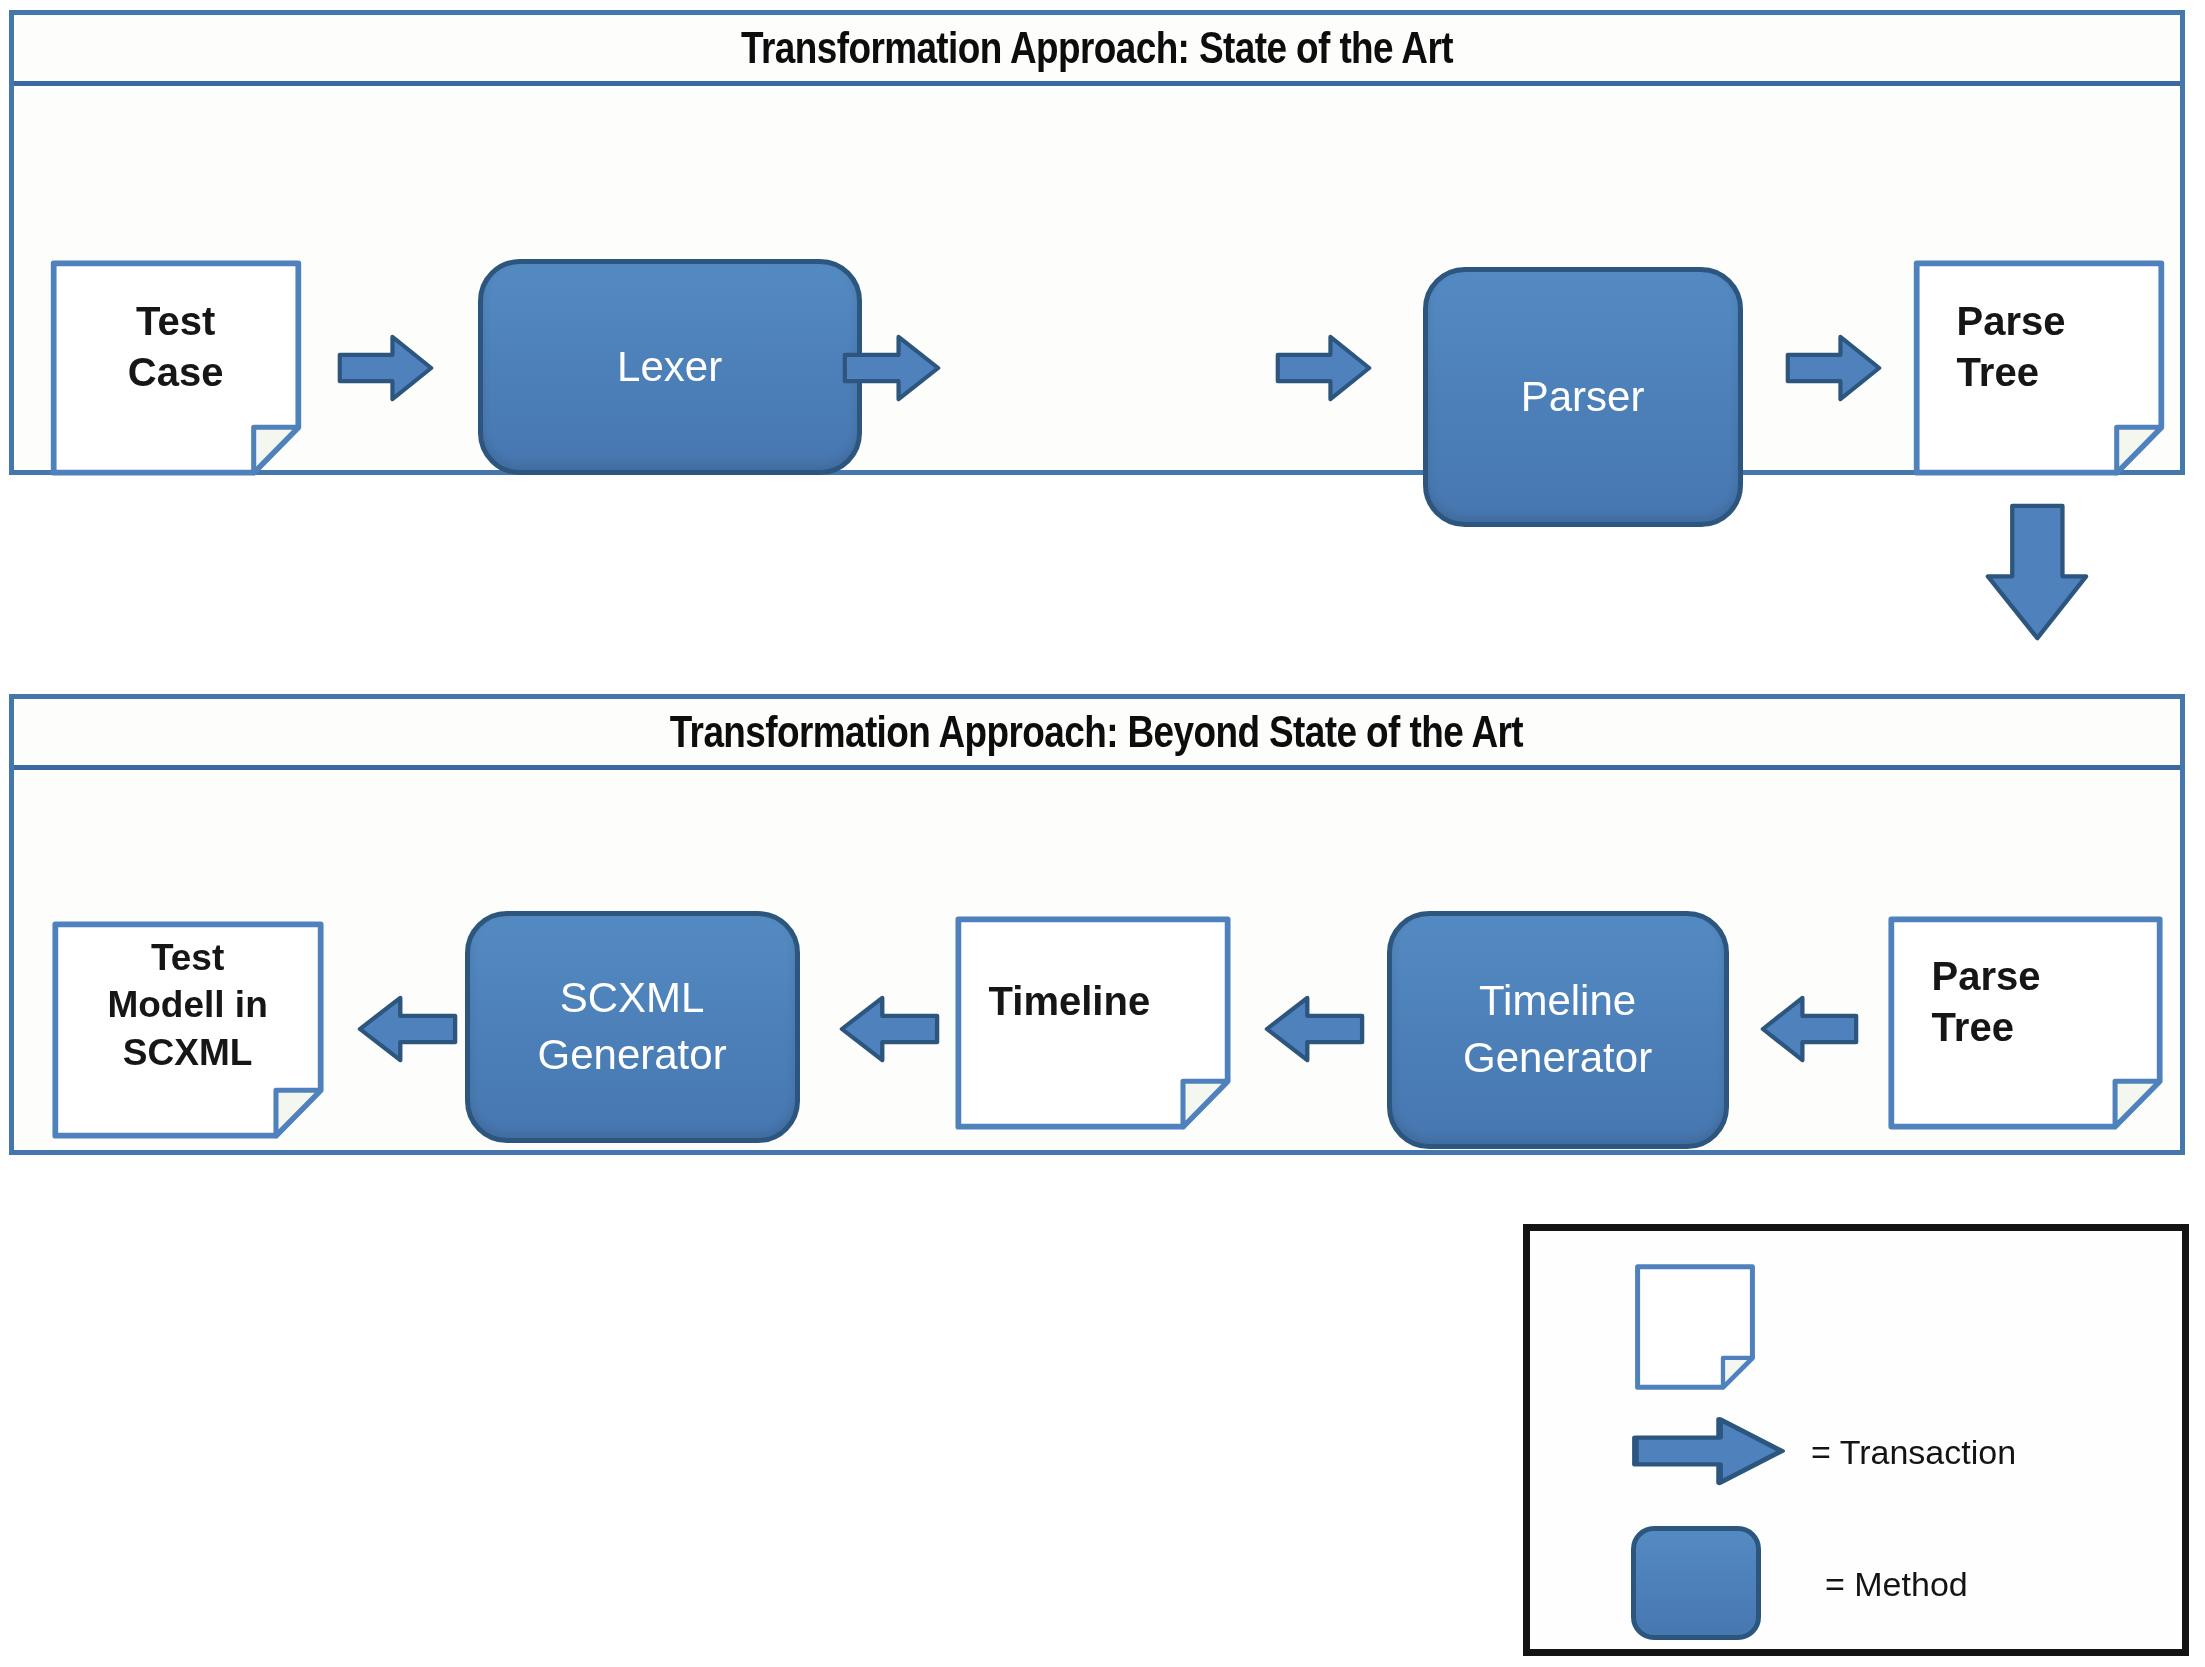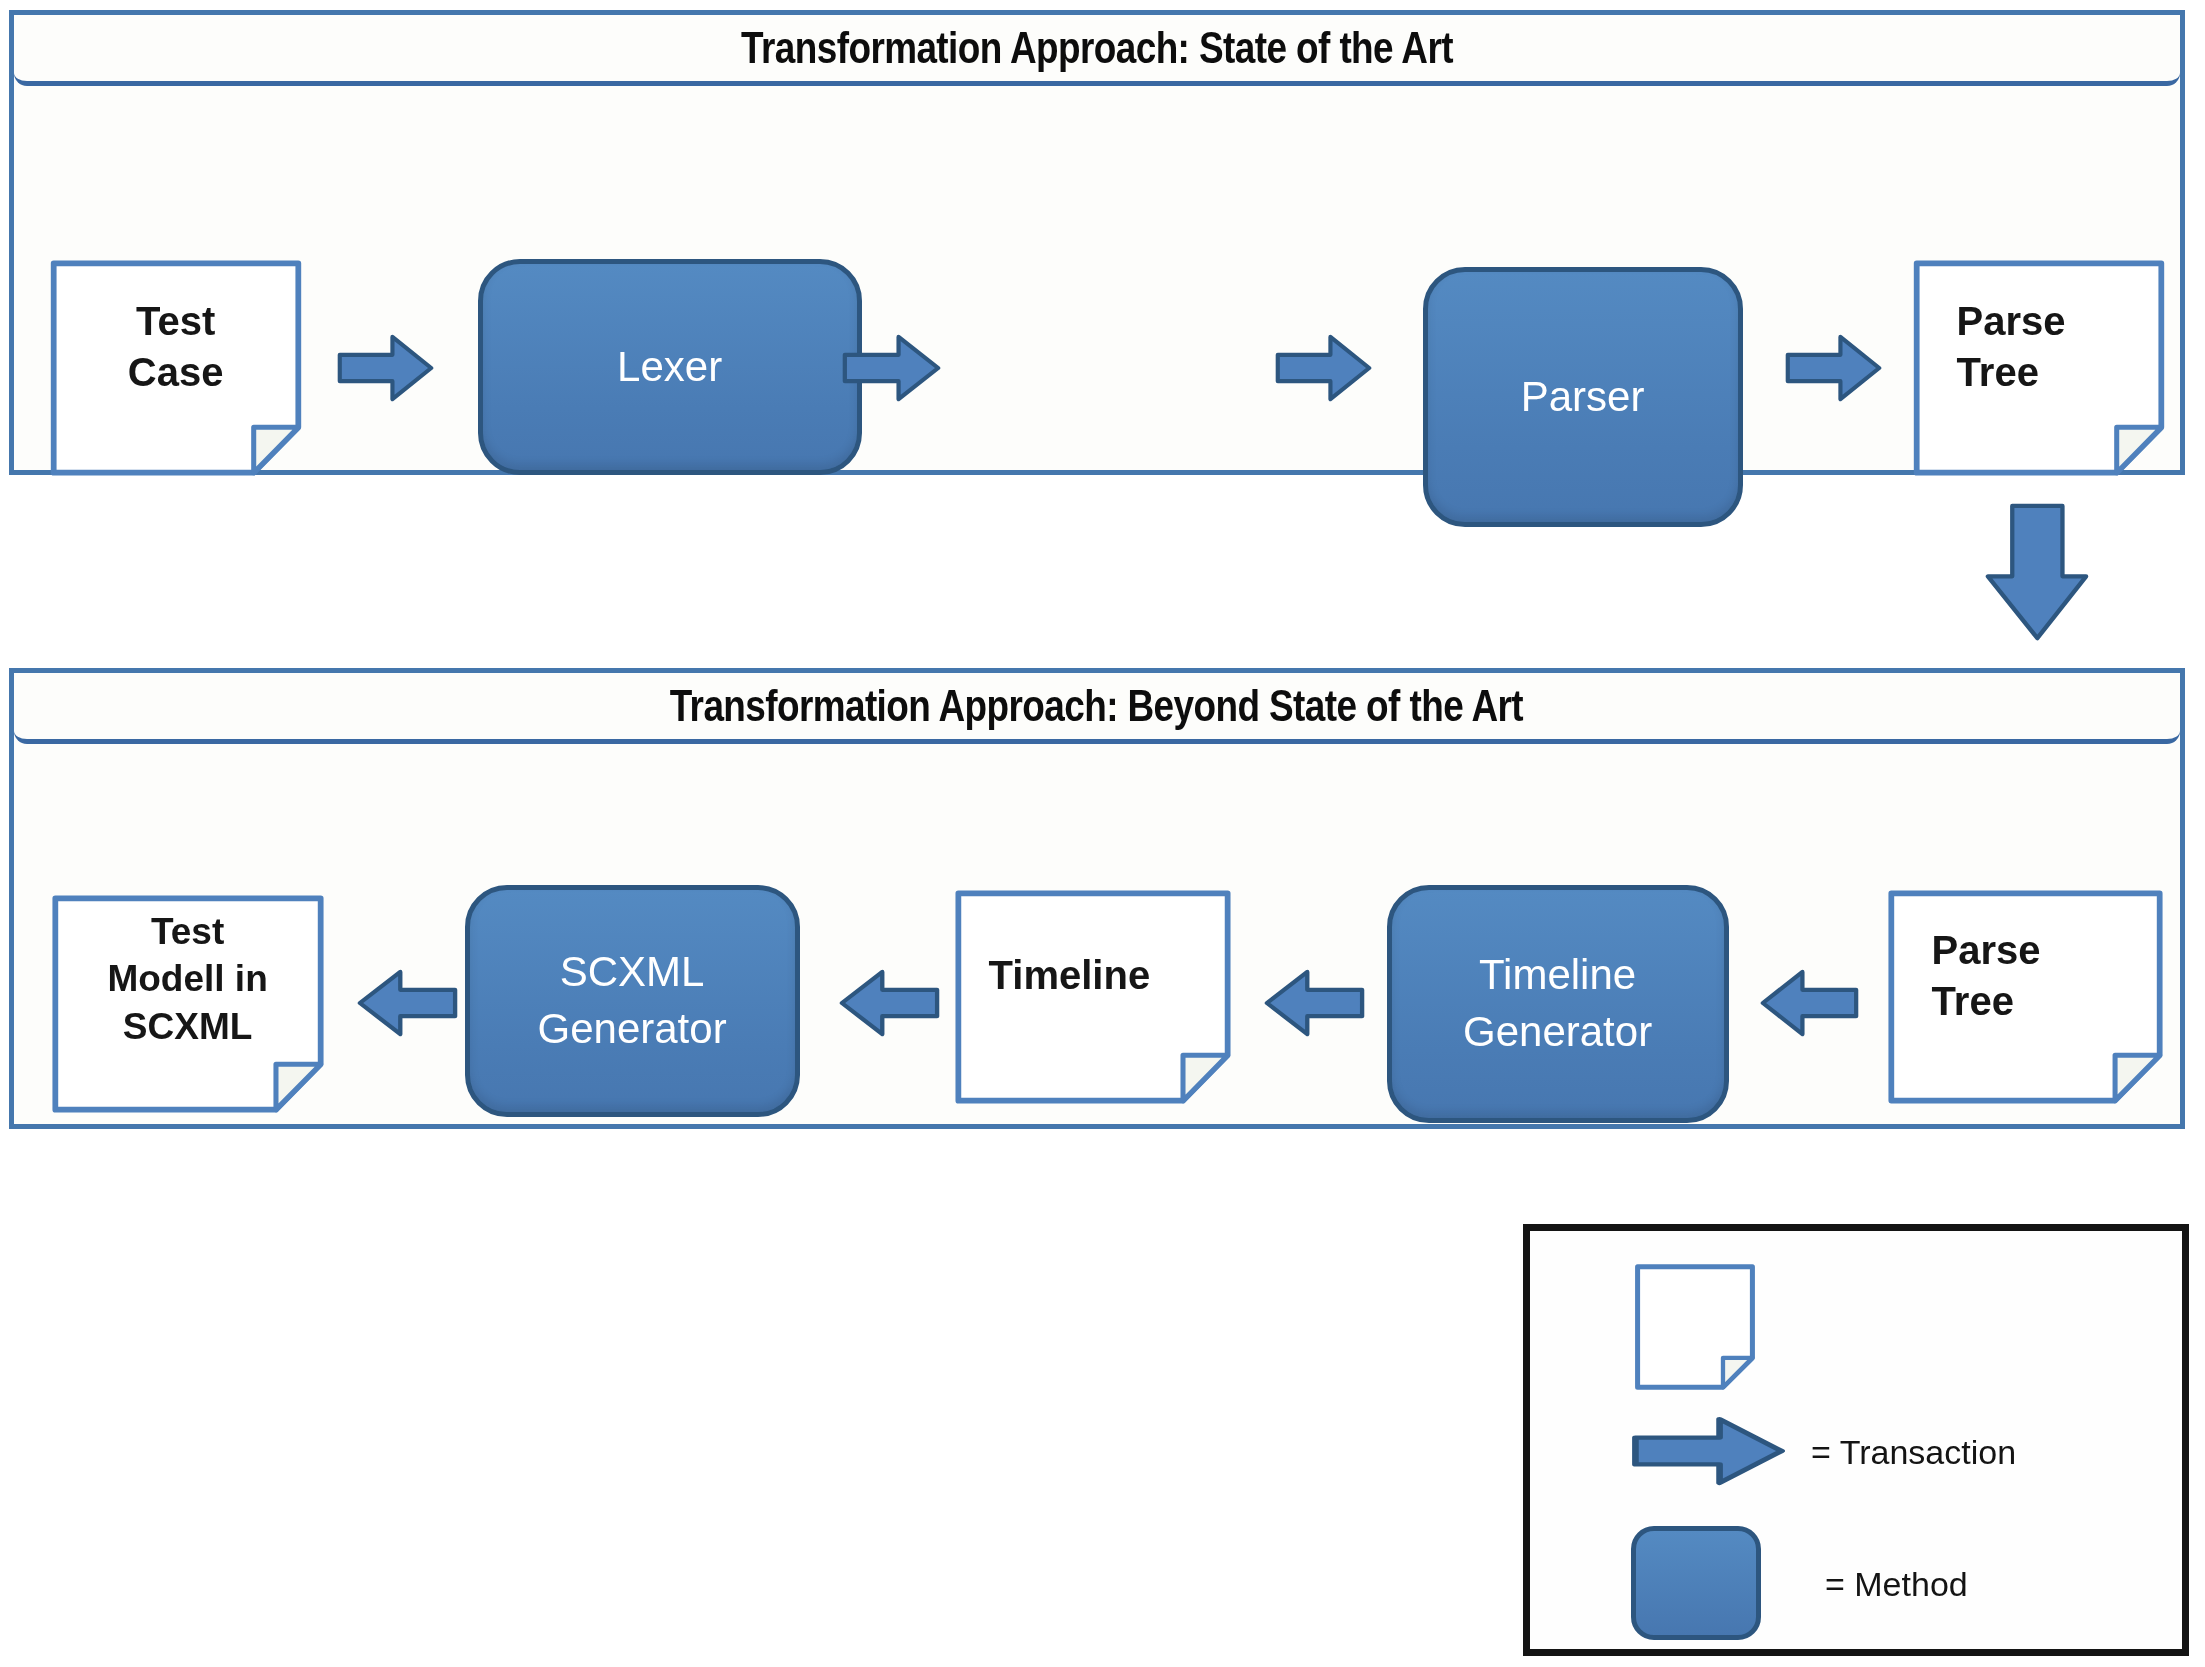--- a/index.html
+++ b/index.html
@@ -12,28 +12,27 @@
   }
   
   .panel{
     position:absolute;
     left:8.6px;width:2176px;
     border:5px solid #4577ad;
     background:#fdfdfb;
     box-sizing:border-box;
   }
   .panel-top{top:10px;height:465px;}
-  .panel-bottom{top:668px;height:461px;}
+  .panel-bottom{top:694px;height:461px;}
   .panel-title{
     position:relative;
     height:66px;
     border-bottom:5.8px solid #3a68a2;
     display:flex;align-items:center;justify-content:center;
     background:#fdfdfb;
-    border-radius:13px;
   }
   .panel-title .title-text{
     display:inline-block;
     font-size:45px;font-weight:700;color:#0d0d0d;
     letter-spacing:-0.7px;
     transform:scaleX(0.82);
     transform-origin:center;
     white-space:nowrap;
   }
   .panel-content{position:absolute;left:0;top:72px;right:0;bottom:0;}

